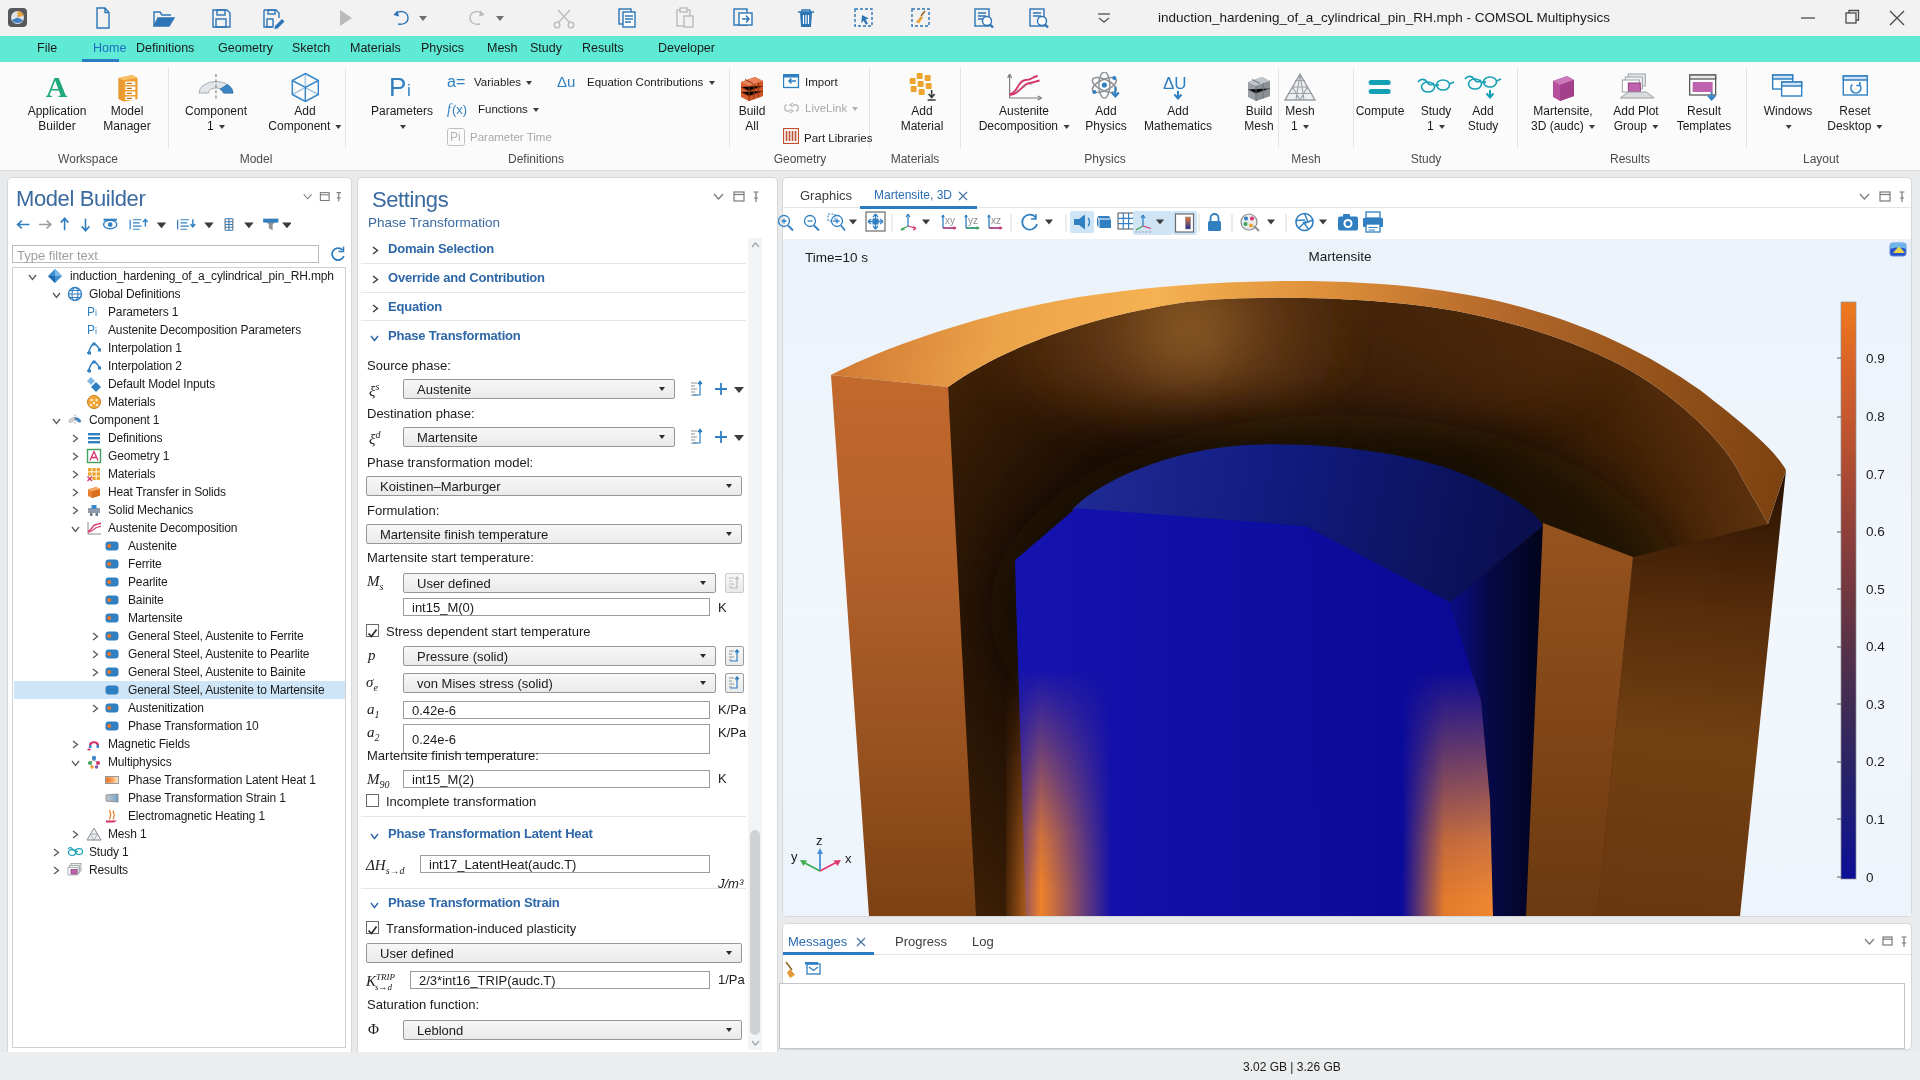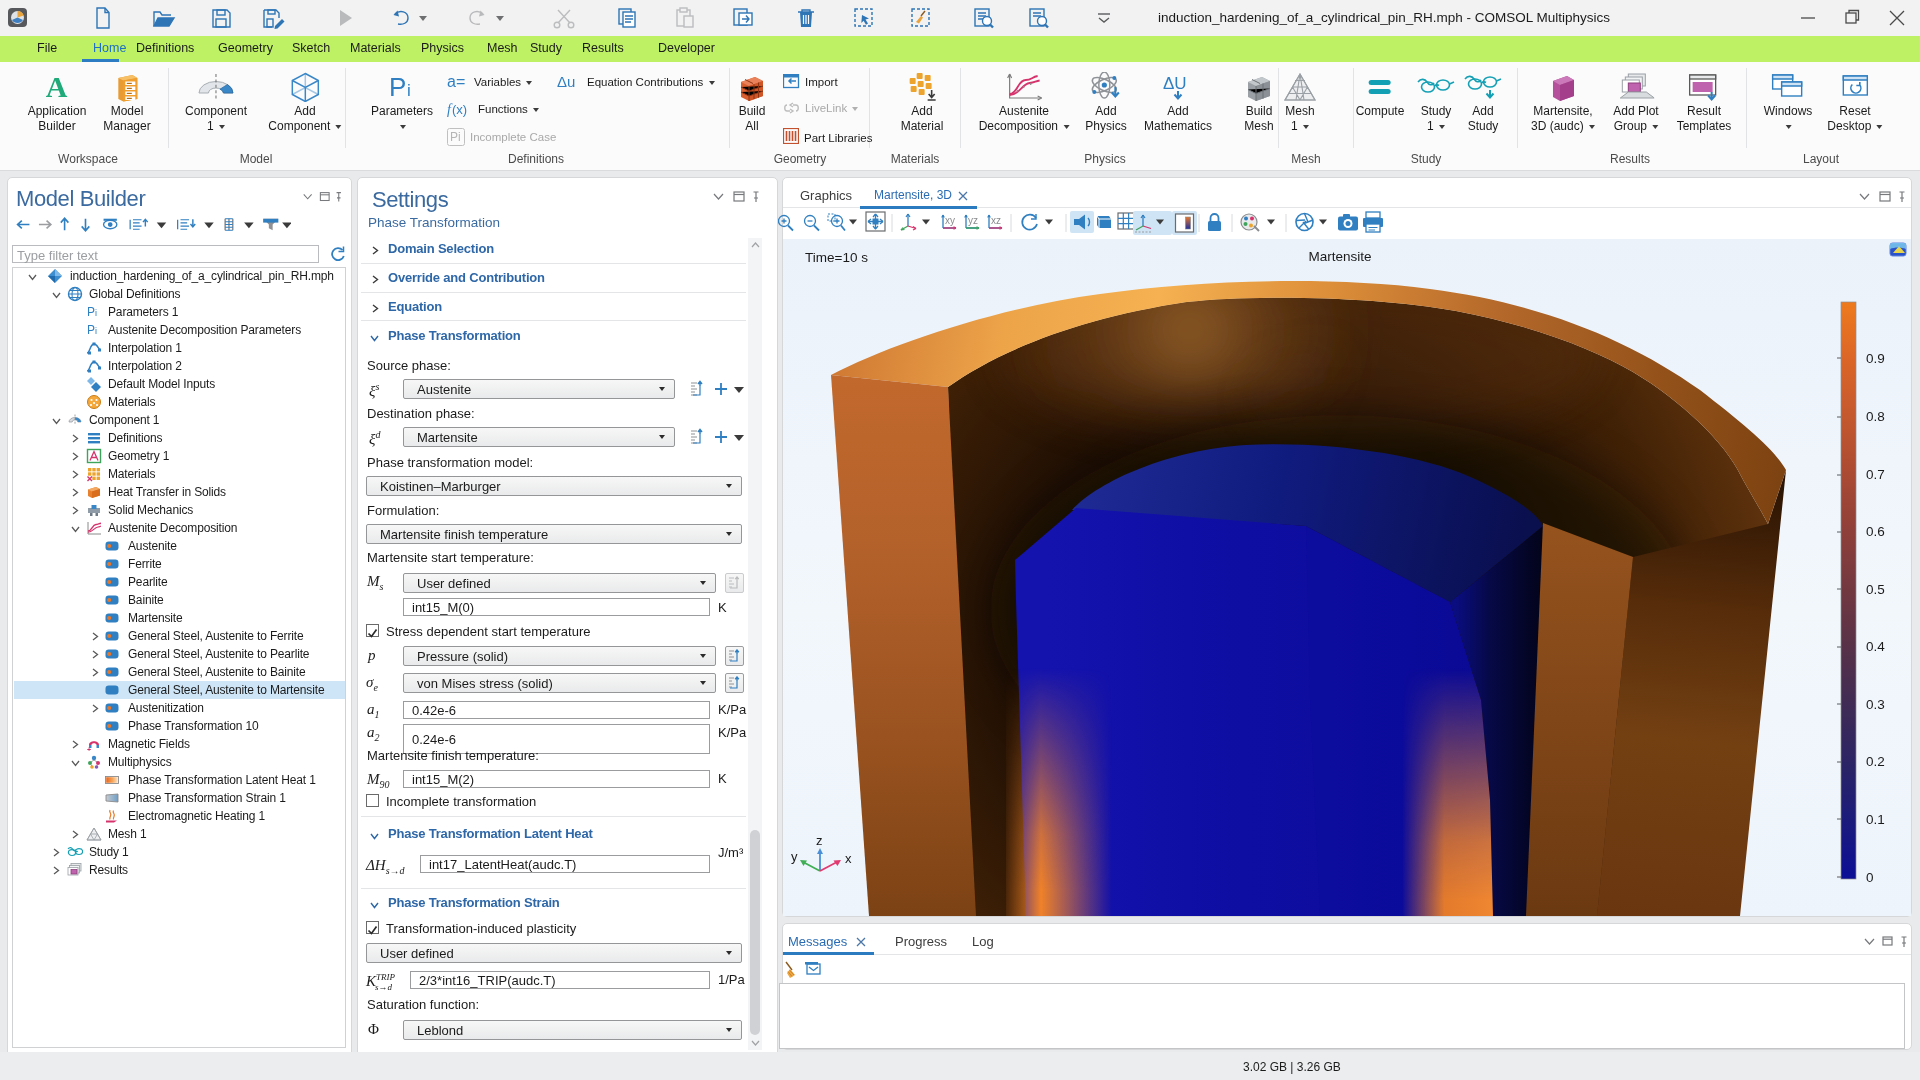--- a/index.html
+++ b/index.html
@@ -4,21 +4,21 @@
 <style>
   * { margin:0; padding:0; box-sizing:border-box; }
   html,body { width:1920px; height:1080px; overflow:hidden; font-family:"Liberation Sans", sans-serif; }
   body { background:#e8eaec; position:relative; }
   .abs { position:absolute; }
   
   #titlebar { position:absolute; left:0; top:0; width:1920px; height:36px; background:#f2f2f2; }
   #titletext { position:absolute; left:1158px; top:10px; font-size:13.5px; color:#1b1b1b; }
   .winbtn { position:absolute; top:0; width:44px; height:36px; }
   
-  #menubar { position:absolute; left:0; top:36px; width:1920px; height:26px; background:#bef264; }
+  #menubar { position:absolute; left:0; top:36px; width:1920px; height:26px; background:#5eead4; }
   .menuitem { position:absolute; top:5px; font-size:12.5px; color:#1b1b1b; }
   .menuitem.active { color:#1f6fc0;margin-left:11px; }
   #homeline { position:absolute; left:82px; top:23px; width:37px; height:3px; background:#2c7cc4; }
   
   #ribbon { position:absolute; left:0; top:62px; width:1920px; height:109px; background:#fbfbfc; border-bottom:1px solid #d9dbdd; }
   .rsep { position:absolute; top:6px; width:1px; height:80px; background:#e2e3e5; }
   .rglabel { position:absolute; top:90px; font-size:12px; color:#4b4b4b; transform:translateX(-50%); white-space:nowrap; }
   .rbtn { position:absolute; transform:translateX(-50%); text-align:center; font-size:12px; color:#1b1b1b; line-height:15px; white-space:nowrap; }
   .rbtn .ric { display:block; margin:0 auto 2px auto; }
   .rrow { position:absolute; font-size:11.5px; color:#1b1b1b; white-space:nowrap; display:flex; align-items:center; gap:5px; }
@@ -268,21 +268,21 @@
         <text x="0" y="13" font-size="14" font-style="italic" fill="#2f7fc1" font-family="Liberation Serif,serif">f</text>
         <text x="5" y="13" font-size="13" fill="#2f7fc1">(x)</text>
       </svg>
       <span>Functions <span class="caret"></span></span>
     </div>
   <div class="rrow grey" style="left:447px; top:66px;">
       <svg width="18" height="18" viewBox="0 0 18 18">
         <rect x="0.5" y="0.5" width="17" height="17" rx="2" fill="none" stroke="#c0c0c0"></rect>
         <text x="3" y="13" font-size="12" fill="#b5b5b5">Pi</text>
       </svg>
-      <span>Incomplete Case</span>
+      <span>Parameter Time</span>
     </div>
   <div class="rrow" style="left:557px; top:12px;">
       <svg width="25" height="16" viewBox="0 0 25 16">
         <text x="0" y="13" font-size="15" fill="#2f7fc1">Δu</text>
       </svg>
       <span>Equation Contributions <span class="caret"></span></span>
     </div>
 
   <div class="rbtn" style="left:752px; top:10px;">
     <svg class="ric" width="32" height="30" viewBox="0 0 32 30">
@@ -983,21 +983,21 @@
 <div class="tfield" style="left:403px; top:770px; width:307px; height:18px;">int15_M(2)</div>
 <div class="unit" style="left:718px; top:771px;">K</div>
 <div class="cbox" style="left:366px; top:794px;"></div>
 <div class="slabel" style="left:386px; top:794px;">Incomplete transformation</div>
 <div class="ssep" style="top:816px;"></div>
 <div class="sechead" style="top:826px;"><svg width="9" height="8" viewBox="0 0 9 8" style="position:absolute;left:13px;top:6px;">
       <path d="M1 2 L4.5 6.5 L8 2" fill="none" stroke="#2e67a7" stroke-width="1.4"></path>
     </svg><span>Phase Transformation Latent Heat</span></div>
 <div class="sym" style="left:366px; top:857px;">ΔH<sub style="font-size:10px;">s→d</sub></div>
 <div class="tfield" style="left:420px; top:855px; width:290px; height:18px;">int17_LatentHeat(audc.T)</div>
-<div class="unit" style="left:718px; top:845px;">J/m³</div>
+<div class="unit" style="left:718px; top:876px;font-style:italic;">J/m³</div>
 <div class="ssep" style="top:888px;"></div>
 <div class="sechead" style="top:895px;"><svg width="9" height="8" viewBox="0 0 9 8" style="position:absolute;left:13px;top:6px;">
       <path d="M1 2 L4.5 6.5 L8 2" fill="none" stroke="#2e67a7" stroke-width="1.4"></path>
     </svg><span>Phase Transformation Strain</span></div>
 <div class="cbox" style="left:366px; top:921px;"><svg width="11" height="11" viewBox="0 0 11 11">
       <path d="M1.5 5.5 L4.5 8.5 L9.5 1.5" fill="none" stroke="#2b2b2b" stroke-width="1.7"></path>
     </svg></div>
 <div class="slabel" style="left:386px; top:921px;">Transformation-induced plasticity</div>
 <div class="combo" style="left:366px; top:943px; width:376px; height:20px;">User defined</div>
 <div class="sym" style="left:366px; top:972px;">K<sup style="font-size:9px;">TRIP</sup><sub style="font-size:9px; margin-left:-20px;">s→d</sub></div>

